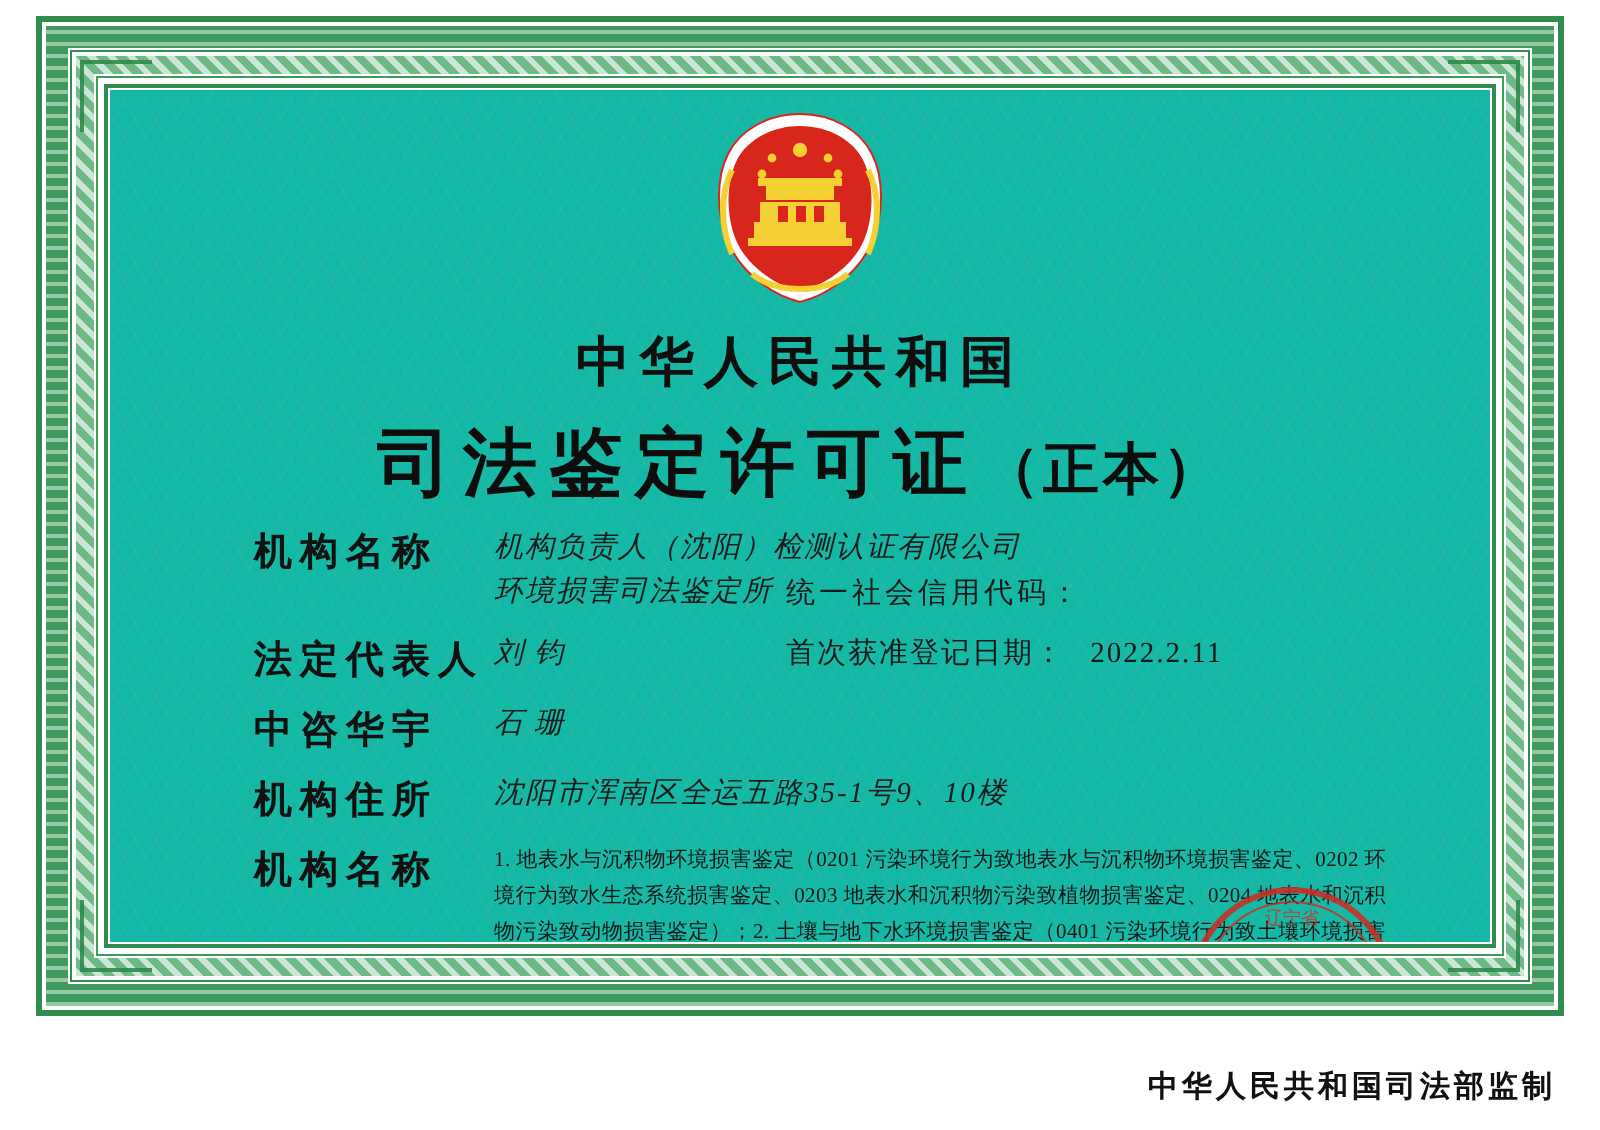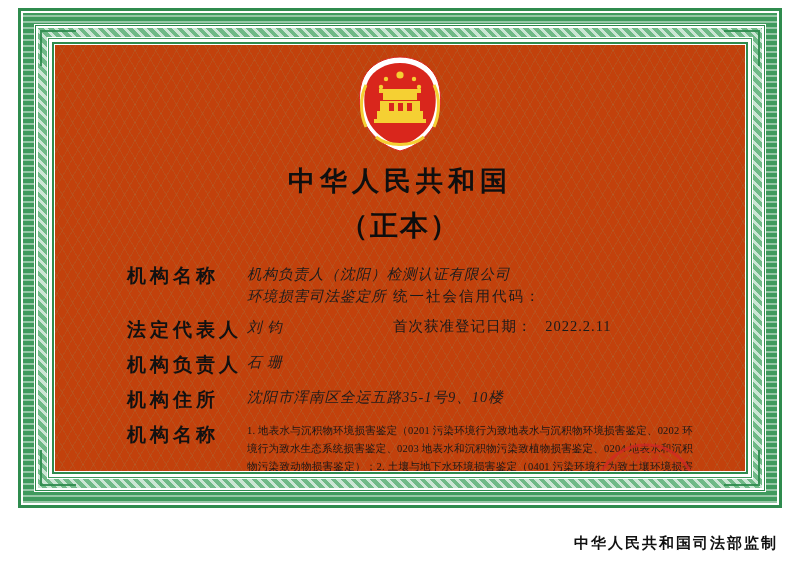--- a/index.html
+++ b/index.html
@@ -93,21 +93,21 @@
   }
   .border-thin3 {
     position: absolute;
     inset: 34px;
     border: 2px solid #2f8b4e;
     box-sizing: border-box;
   }
   .paper {
     position: absolute;
     inset: 37px;
-    background: #c2410c;
+    background: #14b8a6;
     box-sizing: border-box;
     overflow: hidden;
   }
   
   .paper::before {
     content: "";
     position: absolute;
     inset: 0;
     background:
       repeating-linear-gradient(60deg, rgba(120,190,145,0.10) 0 1px, rgba(255,255,255,0) 1px 9px),
@@ -313,20 +313,21 @@
 
         <path d="M20 34 C14 46 14 62 20 76" fill="none" stroke="#f5d033" stroke-width="3"></path>
         <path d="M88 34 C94 46 94 62 88 76" fill="none" stroke="#f5d033" stroke-width="3"></path>
         <path d="M30 86 C42 96 66 96 78 86" fill="none" stroke="#f5d033" stroke-width="3"></path>
       </svg>
     </div>
 
     <div class="head">
       <div class="country">中华人民共和国</div>
       <div class="title-row">
+        <span class="title-main">司法鉴定许可证</span>
         <span class="title-suffix">（正本）</span>
       </div>
     </div>
 
     <div class="fields">
 
       <div class="frow">
         <div class="flabel">机构名称</div>
         <div class="fvalue hand value-2line">
           <div>机构负责人（沈阳）检测认证有限公司</div>
@@ -341,21 +342,21 @@
       <div class="frow">
         <div class="flabel">法定代表人</div>
         <div class="fvalue hand">刘  钧</div>
         <div class="reg-row" style="width:300px;">
           <span>首次获准登记日期：</span>
           <span class="reg-date">2022.2.11</span>
         </div>
       </div>
 
       <div class="frow">
-        <div class="flabel">机构负责人</div>
+        <div class="flabel">中咨华宇</div>
         <div class="fvalue hand">石  珊</div>
       </div>
 
       <div class="frow">
         <div class="flabel">机构住所</div>
         <div class="fvalue hand">沈阳市浑南区全运五路35-1号9、10楼</div>
       </div>
 
       <div class="frow scope-row">
         <div class="flabel">机构名称</div>

